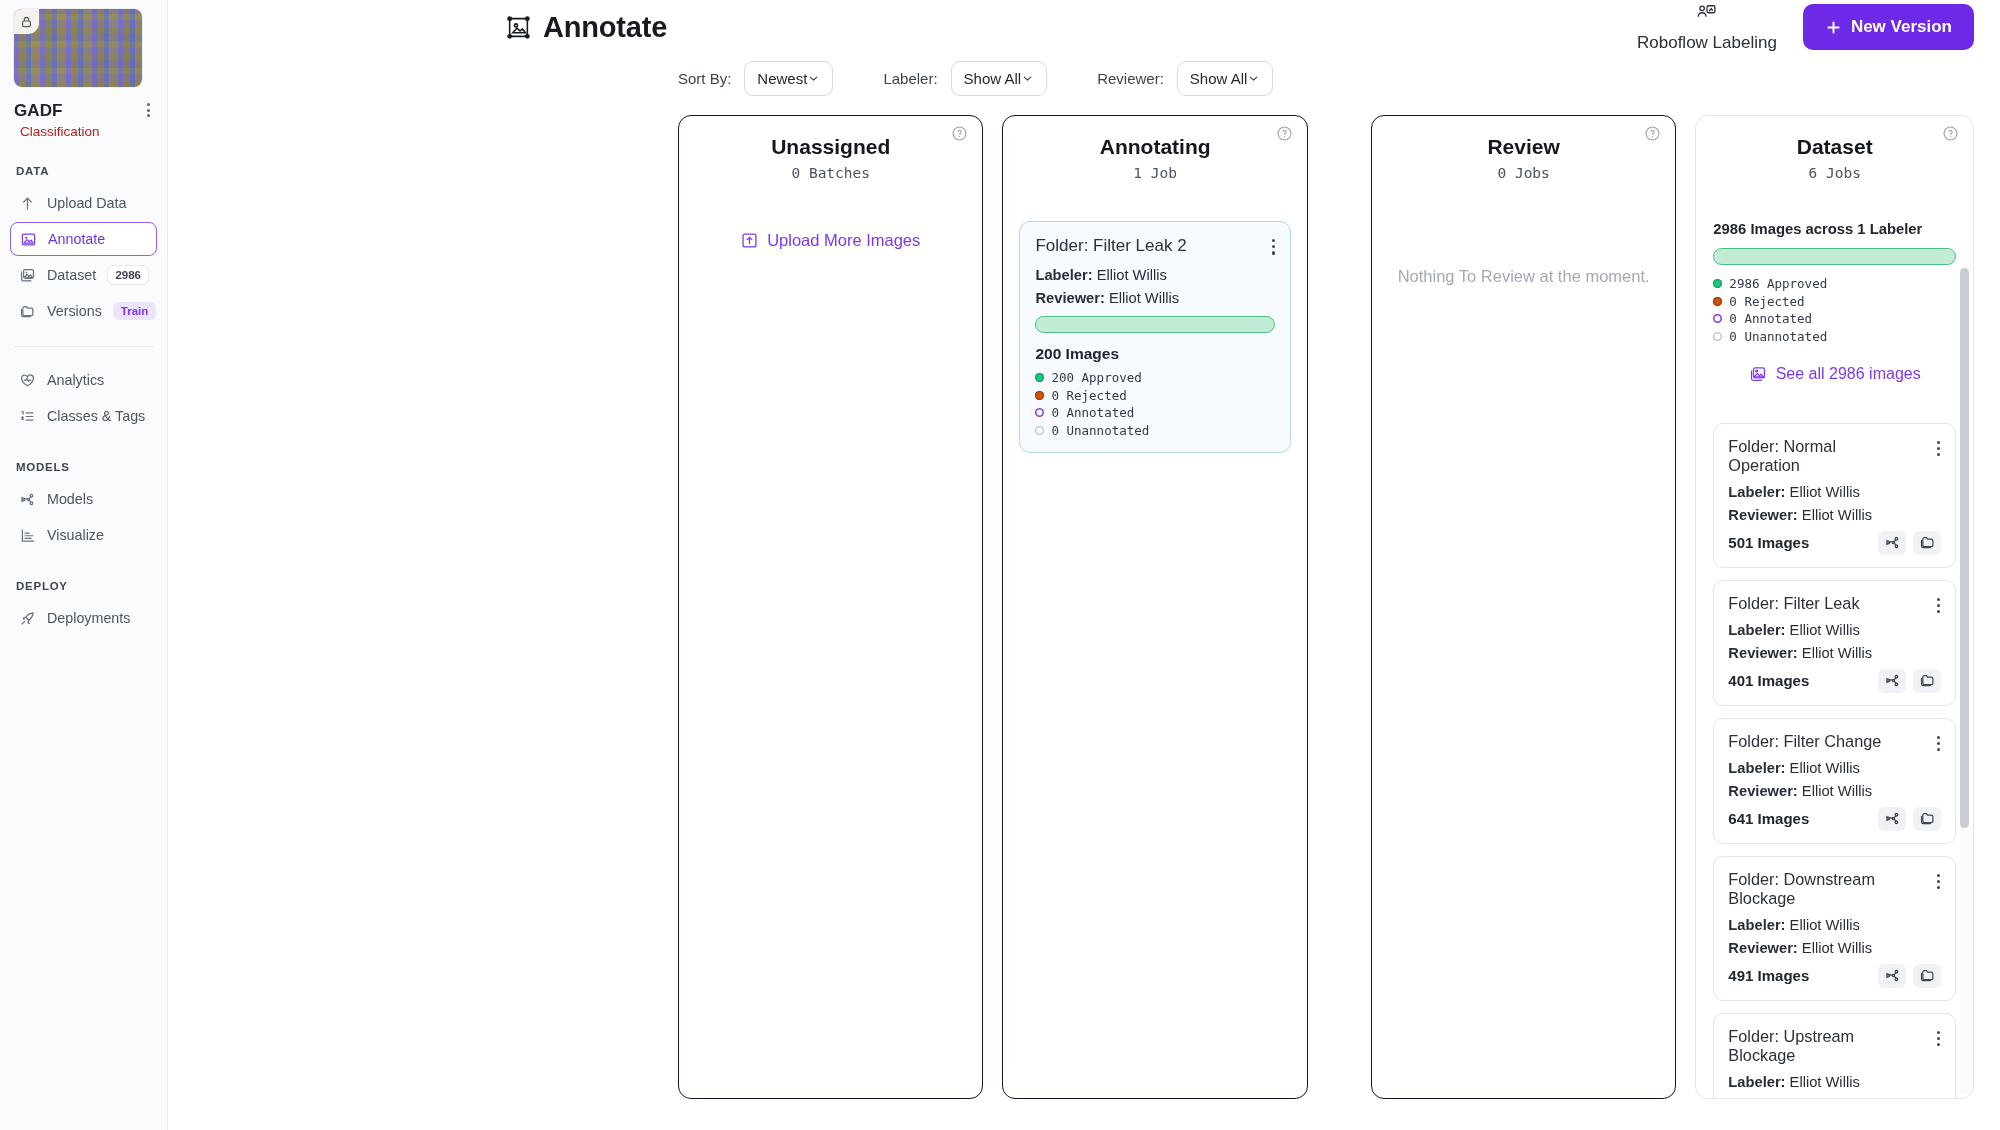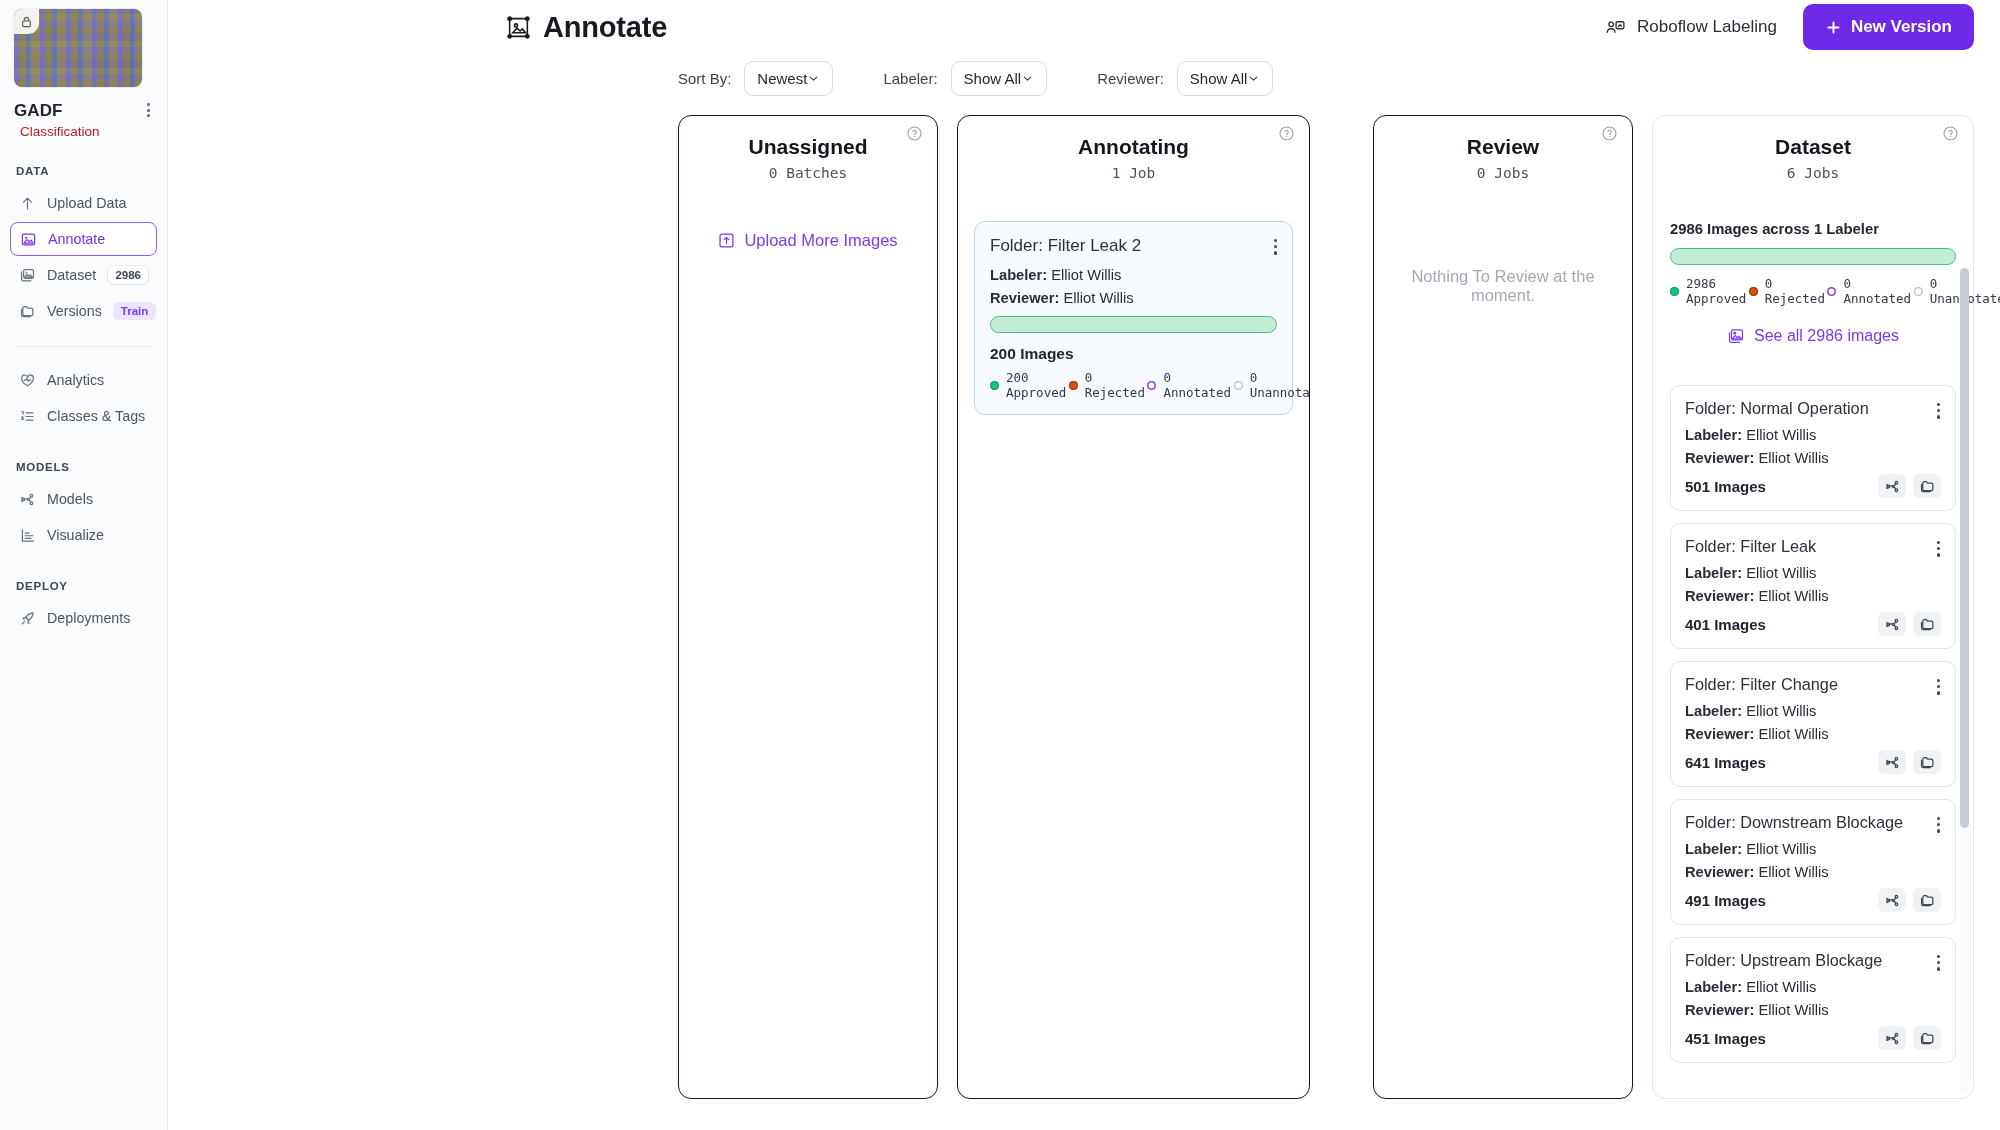--- a/index.html
+++ b/index.html
@@ -86,21 +86,21 @@
   .main { flex: 1; height: 1130px; position: relative; overflow: hidden; }
   .topbar {
     display: flex; align-items: center;
     padding: 0 26px 0 338px; height: 54px;
   }
   .page-title-wrap { display: flex; align-items: center; gap: 12px; }
   .page-title { font-size: 29px; font-weight: bold; color: #171a21; letter-spacing: -.2px; }
   .topbar-right { margin-left: auto; display: flex; align-items: center; gap: 26px; }
   .rf-label {
     display: flex; align-items: center; gap: 11px;
-    font-size: 17px; font-weight: 500; color: #2a2f3a; cursor: pointer;
+    font-size: 17px; font-weight: 500; color: #2a2f3a; cursor: pointer; flex-direction: column;
   }
   .new-version-btn {
     background: #6d28e8; color: #fff;
     font-size: 17px; font-weight: bold;
     border: none; border-radius: 10px;
     padding: 13px 22px; cursor: pointer;
     display: flex; align-items: center; gap: 9px;
   }
 
   .filterbar {
@@ -173,21 +173,21 @@
   }
   .card-kebab i { width: 3.2px; height: 3.2px; border-radius: 50%; background: #3f4553; }
   .meta-line { font-size: 14.7px; color: #282d38; margin-bottom: 7px; }
   .meta-line b { font-weight: bold; }
   .progbar {
     height: 17px; border-radius: 9px;
     border: 1.3px solid #4cbd84; background: #c3ecd6;
     margin: 10px 0 12px 0;
   }
   .img-count { font-size: 15.5px; font-weight: bold; color: #20252f; margin-bottom: 7px; }
-  .legend { display: flex; flex-direction: row; gap: 2.5px; }
+  .legend { display: flex; flex-direction: column; gap: 2.5px; }
   .legend-row {
     display: flex; align-items: center; gap: 7px;
     font-size: 12.5px; color: #33394a;
     font-family: "DejaVu Sans Mono", monospace;
   }
   .dot { width: 9px; height: 9px; border-radius: 50%; flex: 0 0 9px; }
   .dot.approved   { background: #1fc47f; box-shadow: inset 0 0 0 1.3px #13a869; }
   .dot.rejected   { background: #d0540d; box-shadow: inset 0 0 0 1.3px #a53f06; }
   .dot.annotated  { background: #fff;    box-shadow: inset 0 0 0 1.6px #8b3fe0; }
   .dot.unann      { background: #fff;    box-shadow: inset 0 0 0 1.3px #b9bec8; }

